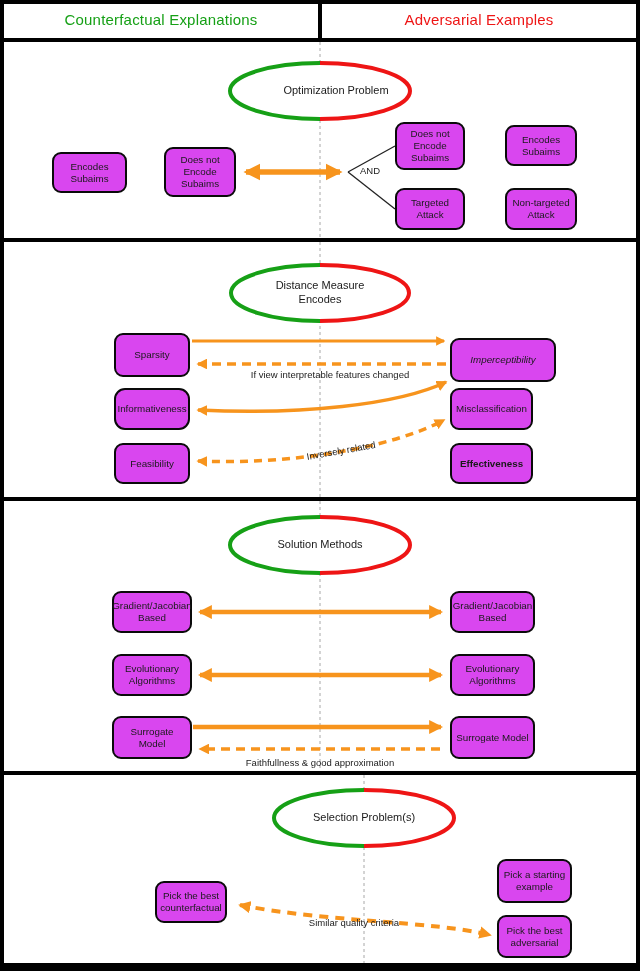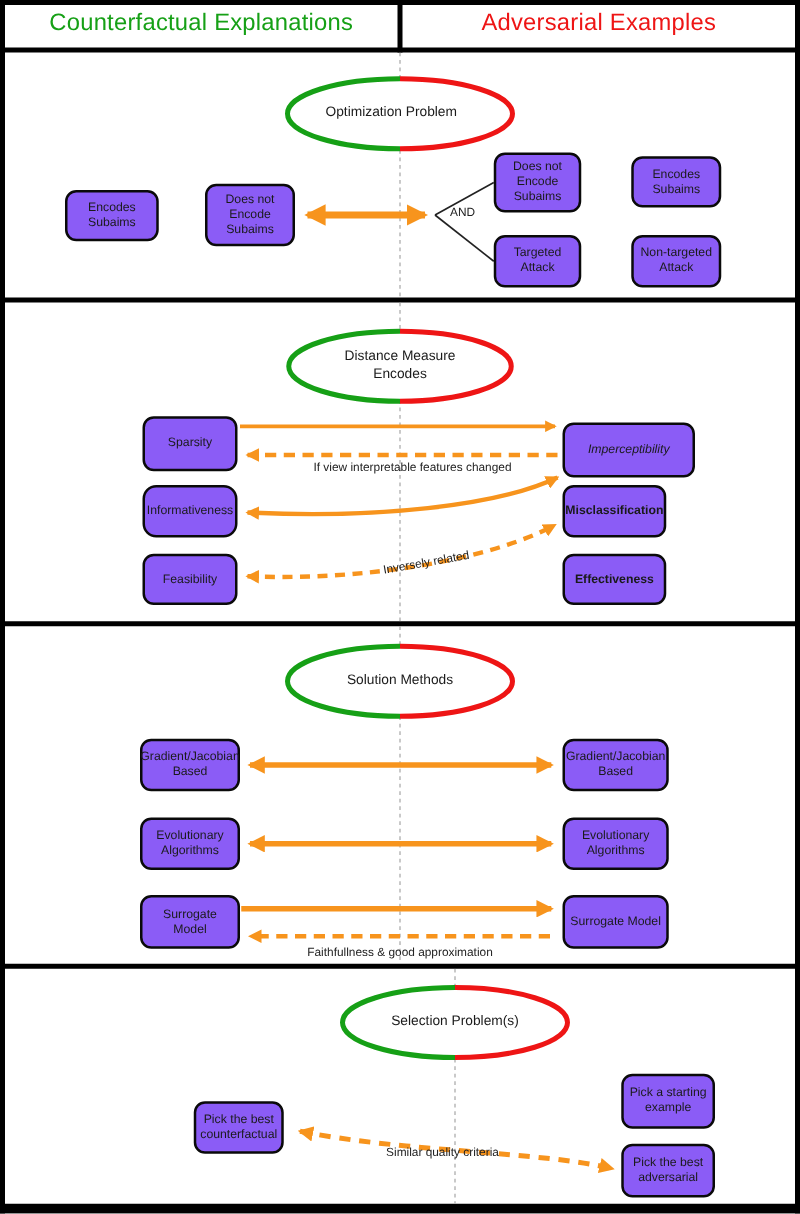--- a/index.html
+++ b/index.html
@@ -2,27 +2,27 @@
 <html><head>
 <meta charset="utf-8">
 <style>
   html,body{margin:0;padding:0;background:#fff;}
   #canvas{
     position:relative;width:640px;height:971px;background:#fff;
     font-family:"Liberation Sans", sans-serif;color:#1a1a1a;overflow:hidden;
   }
   .bar{position:absolute;background:#000;}
   .hcell{position:absolute;top:0;height:38px;display:flex;align-items:center;justify-content:center;
-    font-size:19px;letter-spacing:.2px;text-align:right;}
+    font-size:15px;letter-spacing:.2px;text-align:right;}
   .hleft{color:#16a016;}
   .hright{color:#ee1515;}
   .section{position:absolute;left:0;width:640px;}
   .layer{position:absolute;left:0;top:0;}
   .node{
-    position:absolute;border:2.5px solid #0a0a0a;border-radius:9px;background:#8b5cf6;
+    position:absolute;border:2.5px solid #0a0a0a;border-radius:9px;background:#d946ef;
     display:flex;align-items:center;justify-content:center;text-align:center;
     font-size:9.8px;line-height:1.2;padding:2px;box-sizing:border-box;
   }
   .etitle{
     position:absolute;display:flex;align-items:center;justify-content:center;text-align:center;
     font-size:11px;line-height:1.25;
   }
   .elabel{position:absolute;font-size:9.5px;color:#222;text-align:center;}
   .mid{stroke:#a8a8a8;stroke-width:1;stroke-dasharray:3 3;}
   .oar{stroke:#f7941d;fill:none;}
@@ -56,21 +56,21 @@
         </marker>
       </defs>
       <line class="mid" x1="320" y1="0" x2="320" y2="196"></line>
       <line class="oar" x1="246" y1="130" x2="340" y2="130" stroke-width="5.5" marker-start="url(#ah)" marker-end="url(#ah)"></line>
       <line class="fork" x1="348" y1="130" x2="395" y2="104"></line>
       <line class="fork" x1="348" y1="130" x2="395" y2="167"></line>
       <ellipse cx="320" cy="49" rx="90" ry="28" fill="#ffffff"></ellipse>
       <path class="egreen" d="M320,21 A90,28 0 0 0 320,77"></path>
       <path class="ered" d="M320,21 A90,28 0 0 1 320,77"></path>
     </svg>
-    <div class="etitle" style="left:258px;top:21px;width:110px;height:56px;">Optimization Problem</div>
+    <div class="etitle" style="left:281px;top:21px;width:110px;height:56px;">Optimization Problem</div>
     <div class="elabel" style="left:352px;top:123px;width:36px;">AND</div>
     <div class="node" style="left:52px;top:110px;width:75px;height:41px;">Encodes Subaims</div>
     <div class="node" style="left:164px;top:105px;width:72px;height:50px;">Does not Encode Subaims</div>
     <div class="node" style="left:395px;top:80px;width:70px;height:48px;">Does not Encode Subaims</div>
     <div class="node" style="left:395px;top:146px;width:70px;height:42px;">Targeted Attack</div>
     <div class="node" style="left:505px;top:83px;width:72px;height:41px;">Encodes Subaims</div>
     <div class="node" style="left:505px;top:146px;width:72px;height:42px;">Non-targeted Attack</div>
   </div>
 
   <div class="section" style="top:242px;height:255px;">
@@ -84,21 +84,21 @@
       <path class="egreen" d="M320,23 A89,28 0 0 0 320,79"></path>
       <path class="ered" d="M320,23 A89,28 0 0 1 320,79"></path>
     </svg>
     <div class="etitle" style="left:265px;top:23px;width:110px;height:56px;">Distance Measure Encodes</div>
     <div class="elabel" style="left:200px;top:127px;width:260px;">If view interpretable features changed</div>
     <div class="elabel" style="left:295px;top:203px;width:92px;transform:rotate(-10deg);">Inversely related</div>
     <div class="node" style="left:114px;top:91px;width:76px;height:44px;">Sparsity</div>
     <div class="node" style="left:114px;top:146px;width:76px;height:42px;border-radius:11px;">Informativeness</div>
     <div class="node" style="left:114px;top:201px;width:76px;height:41px;">Feasibility</div>
     <div class="node" style="left:450px;top:96px;width:106px;height:44px;font-style:italic;">Imperceptibility</div>
-    <div class="node" style="left:450px;top:146px;width:83px;height:42px;font-weight:bold;">Misclassification</div>
+    <div class="node" style="left:450px;top:146px;width:83px;height:42px;">Misclassification</div>
     <div class="node" style="left:450px;top:201px;width:83px;height:41px;font-weight:bold;">Effectiveness</div>
   </div>
 
   <div class="section" style="top:501px;height:270px;">
     <svg class="layer" width="640" height="270">
       <line class="mid" x1="320" y1="0" x2="320" y2="270"></line>
       <line class="oar" x1="200" y1="111" x2="441" y2="111" stroke-width="4.5" marker-start="url(#ah)" marker-end="url(#ah)"></line>
       <line class="oar" x1="200" y1="174" x2="441" y2="174" stroke-width="4.5" marker-start="url(#ah)" marker-end="url(#ah)"></line>
       <line class="oar" x1="193" y1="226" x2="441" y2="226" stroke-width="4.5" marker-end="url(#ah)"></line>
       <line class="oar" x1="440" y1="248" x2="200" y2="248" stroke-width="3.5" stroke-dasharray="9 6" marker-end="url(#ah)"></line>

